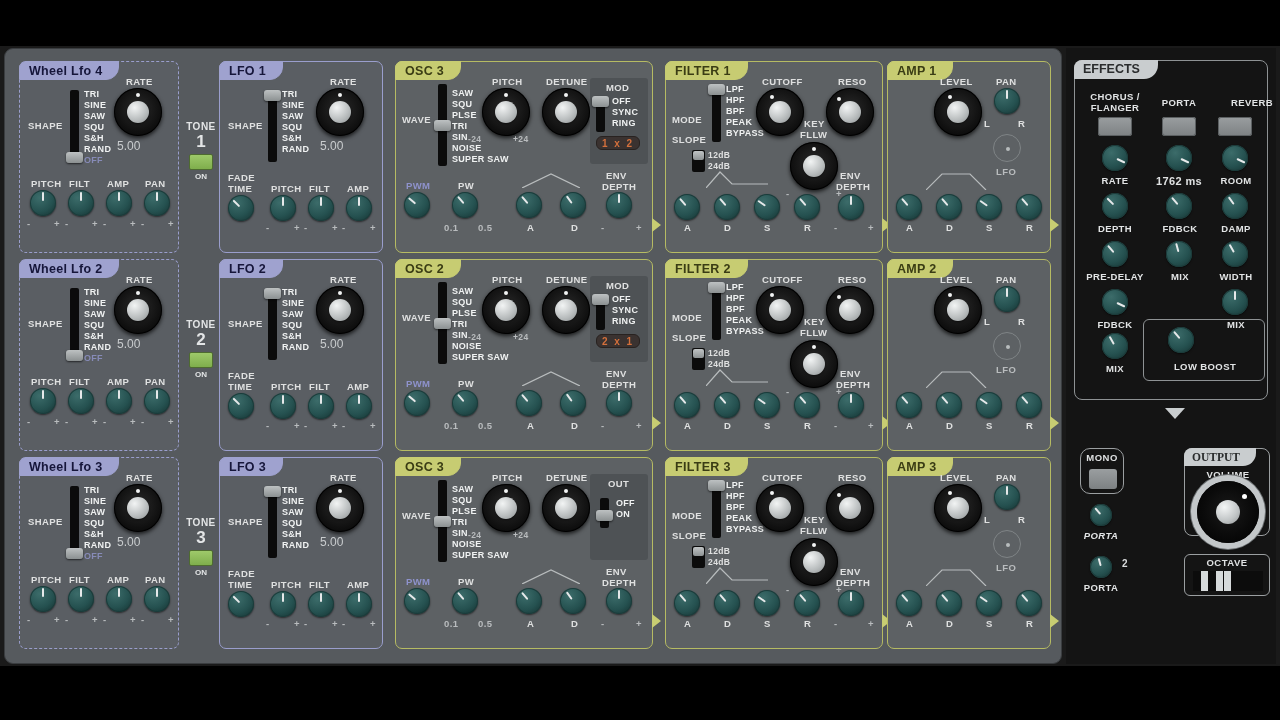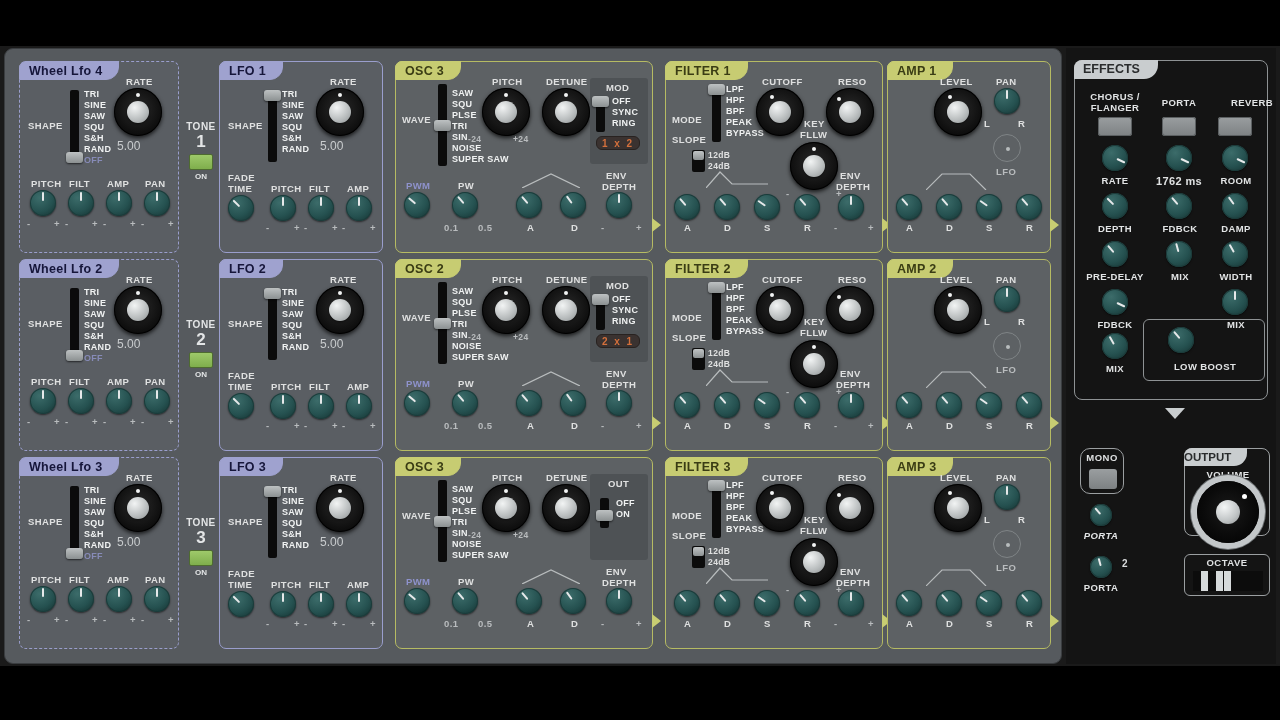--- a/index.html
+++ b/index.html
@@ -138,23 +138,23 @@
 
   .monobtn { position:absolute; border:1px solid #9b9fa1; border-radius:10px; }
   .monobtn .cap { position:absolute; left:8px; top:20px; width:28px; height:20px;
     border-radius:3px; background:linear-gradient(#9a9ea0,#7d8183); }
   .monobtn .t { position:absolute; left:0; top:3px; width:100%; text-align:center;
     color:#dfe1e2; font-size:9.5px; font-weight:bold; letter-spacing:.5px; }
 
   #outbox { position:absolute; left:118px; top:400px; width:86px; height:88px;
     border:1px solid #9b9fa1; border-radius:8px; background:#141414; }
   #outbox .tab { position:absolute; left:-1px; top:-1px; height:18px;
-    padding:0 16px 0 0; line-height:18px; font-size:11.5px; font-weight:bold;
+    padding:0 16px 0 8px; line-height:18px; font-size:11.5px; font-weight:bold;
     background:#c9cdcf; color:#2a2c2d; border-top-left-radius:8px;
-    border-bottom-right-radius:13px; }
+    border-bottom-right-radius:13px;font-family:Liberation Serif, serif; }
 
   #octbox { position:absolute; left:118px; top:506px; width:86px; height:42px;
     border:1px solid #9b9fa1; border-radius:6px; background:#141414; }
   #octbox .t { position:absolute; left:0; top:2px; width:100%; text-align:center;
     color:#dfe1e2; font-size:9.5px; font-weight:bold; letter-spacing:.5px; }
   #keys { position:absolute; left:8px; top:16px; width:70px; height:20px;
     background:#d6dadb; border-radius:2px; display:flex; }
   #keys i { flex:1; border-right:1px solid #0c0c0c; background:#0c0c0c;
             margin:0 0; }
   #keys i:nth-child(odd){ background:#0c0c0c; }

